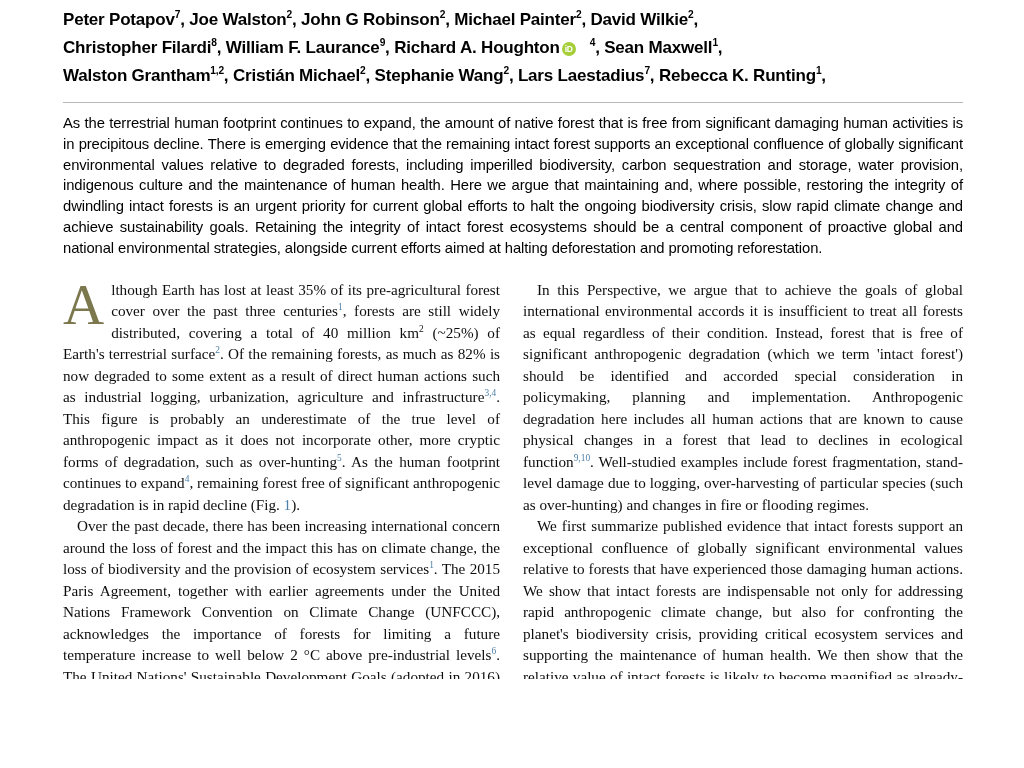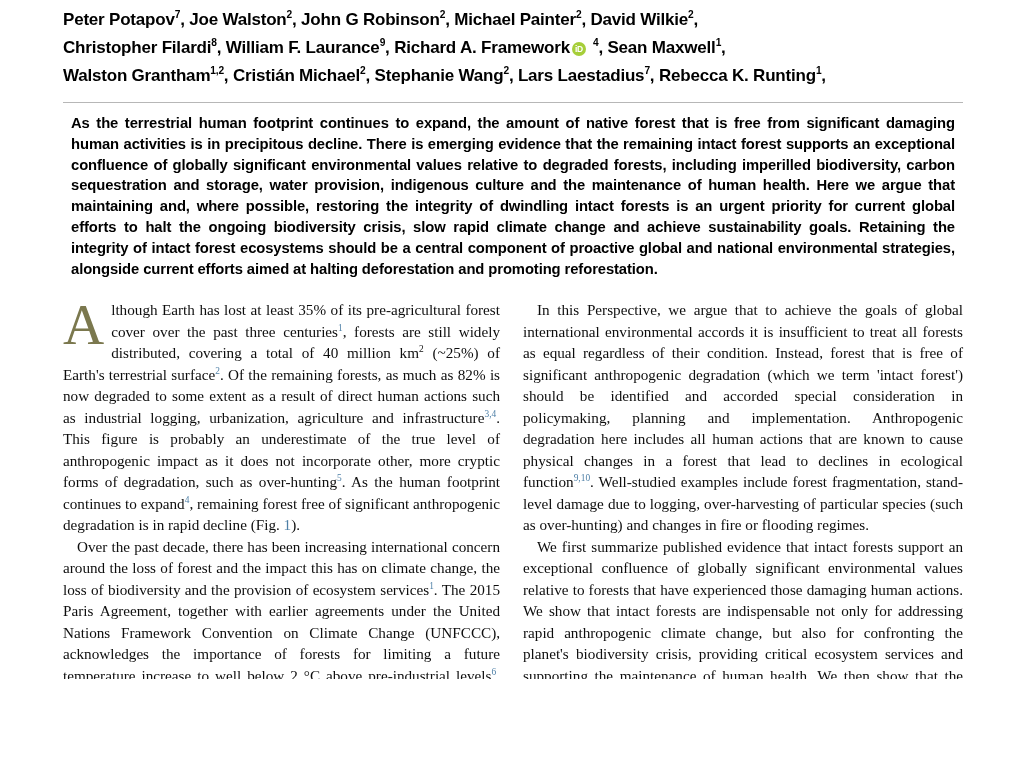--- a/index.html
+++ b/index.html
@@ -7,26 +7,26 @@
         font-family:"Liberation Serif",serif;color:#111;}
   .content{position:absolute;left:63px;top:0;width:900px;}
 
   
   .authors{margin-top:6px;font-family:"Liberation Sans",sans-serif;font-weight:700;
            font-size:17px;line-height:28px;letter-spacing:-0.2px;color:#000;}
   .authors p{margin:0;}
   .authors sup{font-size:60%;line-height:0;}
   .orcid{display:inline-block;width:14px;height:14px;border-radius:50%;
          background:var(--orcid-green,#a6ce39);color:#fff;font-size:8.5px;font-weight:700;
-         line-height:14px;text-align:center;vertical-align:1px;margin:0 7px 0 2px;
+         line-height:14px;text-align:center;vertical-align:1px;margin:0 14px 0 2px;
          font-family:"Liberation Sans",sans-serif;}
 
   
   .abstract-rule{border:none;border-top:1px solid #b7b7b7;margin:12px 0 10px 0;}
-  .abstract{margin:8px;font-family:"Liberation Sans",sans-serif;font-weight:700;
+  .abstract{margin:0;font-family:"Liberation Sans",sans-serif;font-weight:400;
             font-size:14.8px;line-height:20.8px;letter-spacing:-0.1px;text-align:justify;color:#000;}
 
   
   .body-columns{display:flex;gap:23px;margin-top:20px;}
   .col{text-align:justify;font-size:15.2px;line-height:21.5px;color:#0d0d0d;}
   .col-left{width:437px;}
   .col-right{width:440px;}
   .para{margin:0;}
   .para.indent{text-indent:14px;}
   .dropcap{float:left;font-size:57px;line-height:46px;padding:3px 7px 0 0;
@@ -36,21 +36,21 @@
   .link{color:var(--link-blue,#4d7fa6);}
 </style>
 </head>
 <body>
 
 <div class="page">
   <div class="content">
 
     <div class="authors">
       <p class="author-line"><span>Peter Potapov</span><sup>7</sup><span>, Joe Walston</span><sup>2</sup><span>, John G Robinson</span><sup>2</sup><span>, Michael Painter</span><sup>2</sup><span>, David Wilkie</span><sup>2</sup><span>,</span></p>
-      <p class="author-line"><span>Christopher Filardi</span><sup>8</sup><span>, William F. Laurance</span><sup>9</sup><span>, Richard A. Framework</span><span class="orcid">iD</span><sup>4</sup><span>, Sean Maxwell</span><sup>1</sup><span>,</span></p>
+      <p class="author-line"><span>Christopher Filardi</span><sup>8</sup><span>, William F. Laurance</span><sup>9</sup><span>, Richard A. Houghton</span><span class="orcid">iD</span><sup>4</sup><span>, Sean Maxwell</span><sup>1</sup><span>,</span></p>
       <p class="author-line"><span>Walston Grantham</span><sup>1,2</sup><span>, Cristián Michael</span><sup>2</sup><span>, Stephanie Wang</span><sup>2</sup><span>, Lars Laestadius</span><sup>7</sup><span>, Rebecca K. Runting</span><sup>1</sup><span>,</span></p>
     </div>
 
     <hr class="abstract-rule">
 
     <p class="abstract">As the terrestrial human footprint continues to expand, the amount of native forest that is free from significant damaging human activities is in precipitous decline. There is emerging evidence that the remaining intact forest supports an exceptional confluence of globally significant environmental values relative to degraded forests, including imperilled biodiversity, carbon sequestration and storage, water provision, indigenous culture and the maintenance of human health. Here we argue that maintaining and, where possible, restoring the integrity of dwindling intact forests is an urgent priority for current global efforts to halt the ongoing biodiversity crisis, slow rapid climate change and achieve sustainability goals. Retaining the integrity of intact forest ecosystems should be a central component of proactive global and national environmental strategies, alongside current efforts aimed at halting deforestation and promoting reforestation.</p>
 
     <div class="body-columns">
       <div class="col col-left">
         <p class="para"><span class="dropcap">A</span><span><span>lthough Earth has lost at least 35% of its pre-agricultural forest cover over the past three centuries</span><sup class="link">1</sup><span>, forests are still widely distributed, covering a total of 40 million km</span><sup>2</sup><span> (~25%) of Earth's terrestrial surface</span><sup class="link">2</sup><span>. Of the remaining forests, as much as 82% is now degraded to some extent as a result of direct human actions such as industrial logging, urbanization, agriculture and infrastructure</span><sup class="link">3,4</sup><span>. This figure is probably an underestimate of the true level of anthropogenic impact as it does not incorporate other, more cryptic forms of degradation, such as over-hunting</span><sup class="link">5</sup><span>. As the human footprint continues to expand</span><sup class="link">4</sup><span>, remaining forest free of significant anthropogenic degradation is in rapid decline (Fig. </span><span class="link">1</span><span>).</span></span></p>

